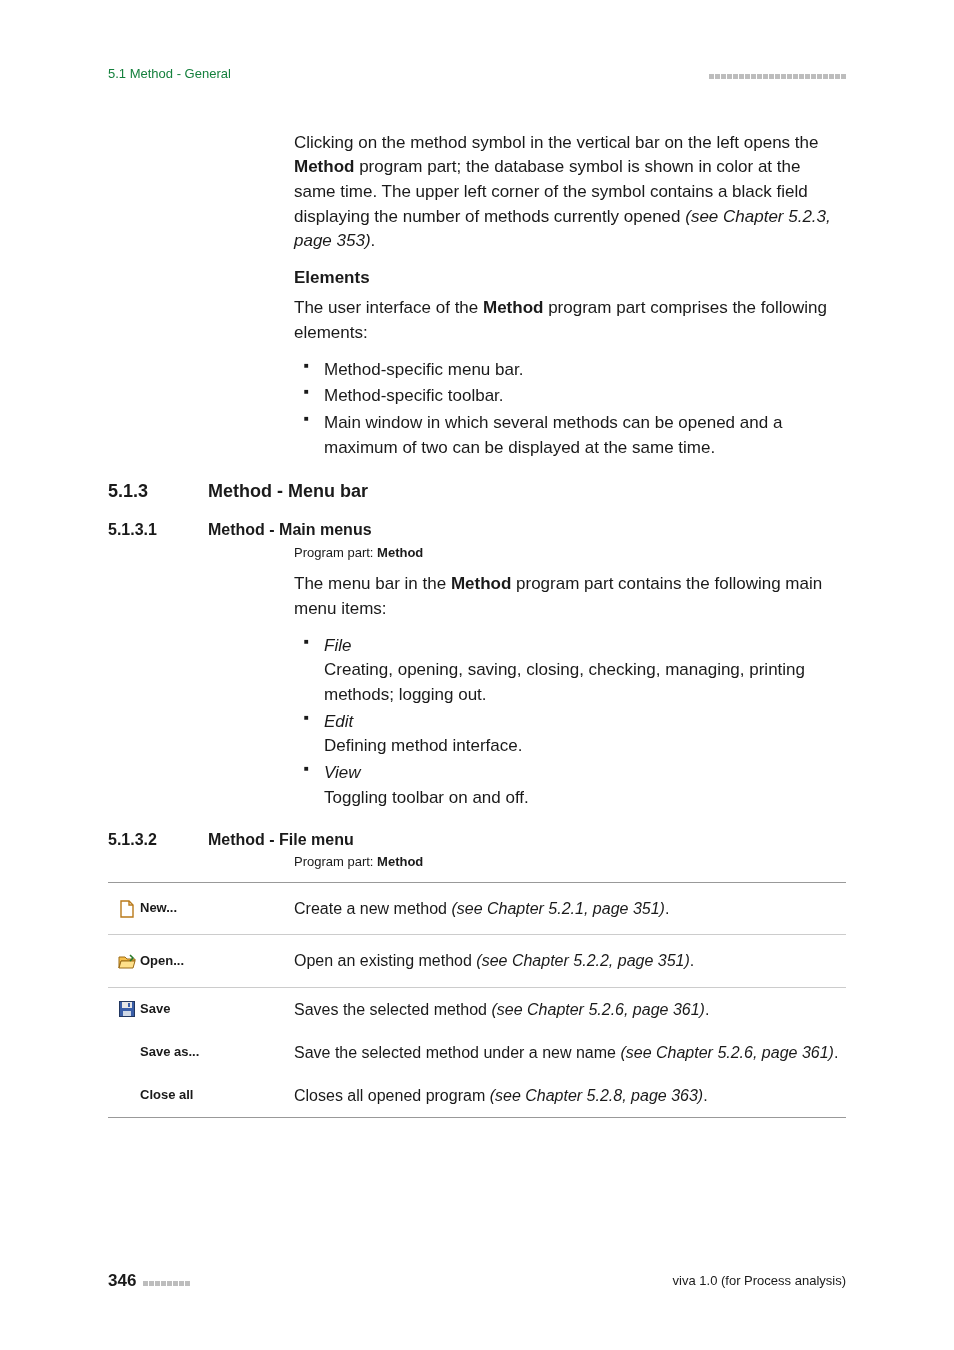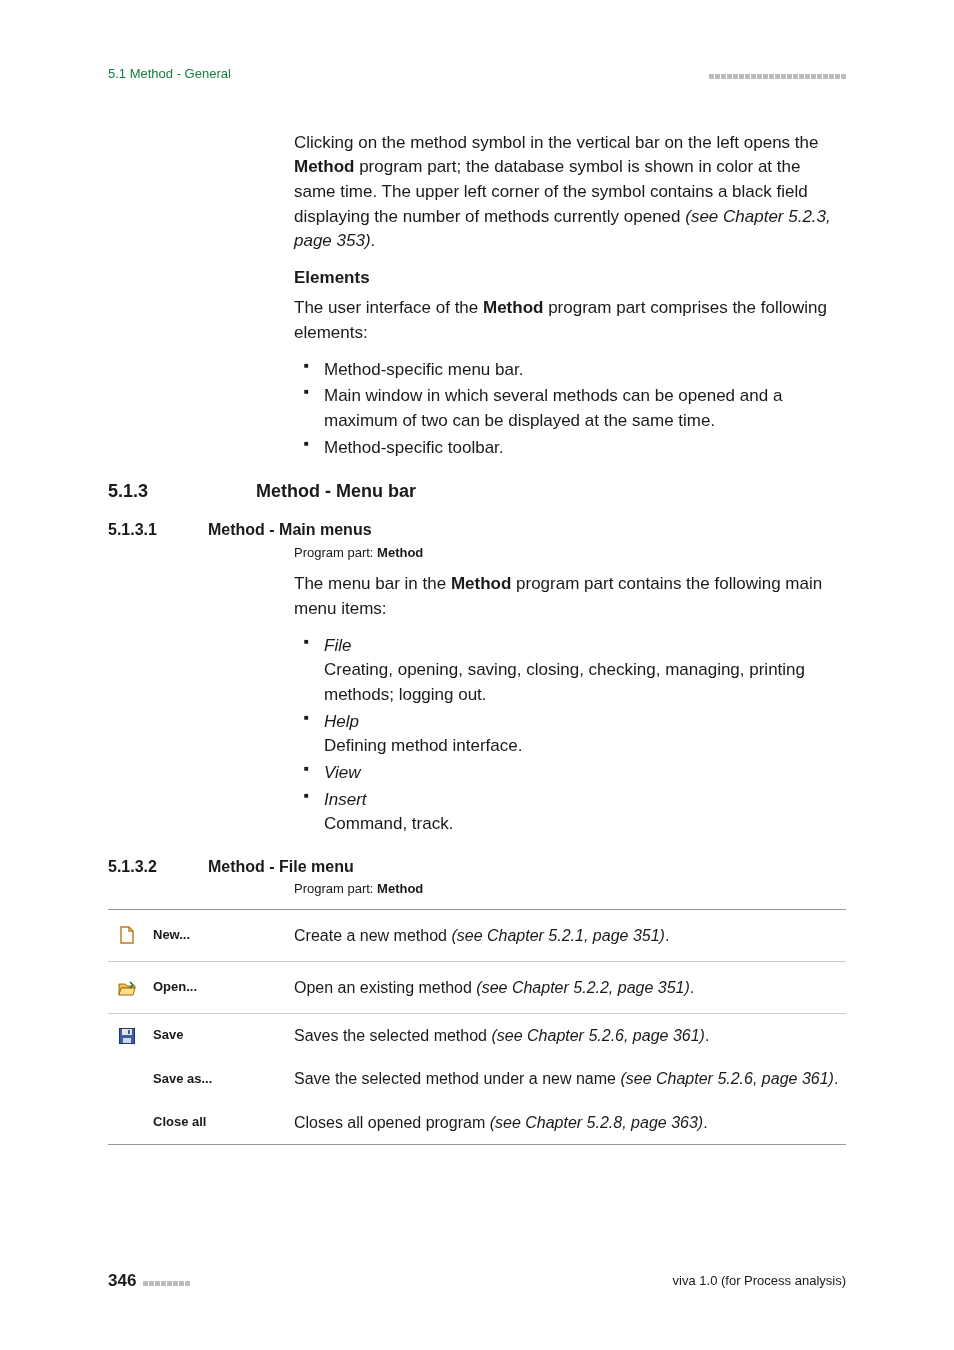--- a/index.html
+++ b/index.html
@@ -65,21 +65,20 @@
     color: #1a1a1a;
   }
   .li-term { font-style: italic; }
   .li-desc { display: block; }
   .row-heading {
     display: flex;
     align-items: flex-start;
     margin-top: 16px;
     margin-bottom: 8px;
     font-weight: 700;
-    gap: 48px;
   }
   .row-heading .num {
     width: 100px;
     font-size: 18px;
   }
   .row-heading .title {
     font-size: 18px;
   }
   .row-sub {
     display: flex;
@@ -106,21 +105,21 @@
     align-items: center;
     padding: 14px 0;
     border-bottom: 1px solid #ccc;
   }
   .trow:last-child { border-bottom: none; }
   .trow .tcell-left {
     width: 186px;
     display: flex;
     align-items: center;
     padding-left: 10px;
-    gap: 17px;
+    gap: 4px;
     font-size: 13px;
     font-weight: 700;
   }
   .trow .tcell-right {
     flex: 1;
     font-size: 16px;
   }
   .trow .icon { width: 18px; height: 18px; flex: 0 0 18px; }
   .trow.noborder { border-bottom: none; padding: 10px 0; }
   .smallgap { padding: 10px 0; }
@@ -161,22 +160,22 @@
     <p class="para">
       <span>Clicking on the method symbol in the vertical bar on the left opens the </span><span class="bold">Method</span><span> program part; the database symbol is shown in color at the same time. The upper left corner of the symbol contains a black field displaying the number of methods currently opened </span><span class="italic">(see Chapter 5.2.3, page 353)</span><span>.</span>
     </p>
 
     <div class="section-heading">Elements</div>
     <p class="para">
       <span>The user interface of the </span><span class="bold">Method</span><span> program part comprises the following elements:</span>
     </p>
     <ul class="bullets">
       <li>Method-specific menu bar.</li>
+      <li>Method-specific toolbar.</li>
       <li>Main window in which several methods can be opened and a maximum of two can be displayed at the same time.</li>
-      <li>Method-specific toolbar.</li>
     </ul>
   </div>
 
   <div class="row-heading">
     <div class="num">5.1.3</div>
     <div class="title">Method - Menu bar</div>
   </div>
 
   <div class="row-sub">
     <div class="num">5.1.3.1</div>
@@ -185,23 +184,22 @@
   <div class="program-part">
     <span>Program part: </span><span class="bold">Method</span>
   </div>
 
   <div class="content-col">
     <p class="para">
       <span>The menu bar in the </span><span class="bold">Method</span><span> program part contains the following main menu items:</span>
     </p>
     <ul class="bullets">
       <li><span class="li-term">File</span><span class="li-desc">Creating, opening, saving, closing, checking, managing, printing methods; logging out.</span></li>
-      <li><span class="li-term">Help</span><span class="li-desc">Defining method interface.</span></li>
-      <li><span class="li-term">View</span></li>
-      <li><span class="li-term">Insert</span><span class="li-desc">Command, track.</span></li>
+      <li><span class="li-term">Edit</span><span class="li-desc">Defining method interface.</span></li>
+      <li><span class="li-term">View</span><span class="li-desc">Toggling toolbar on and off.</span></li>
     </ul>
   </div>
 
   <div class="row-sub">
     <div class="num">5.1.3.2</div>
     <div class="title">Method - File menu</div>
   </div>
   <div class="program-part">
     <span>Program part: </span><span class="bold">Method</span>
   </div>

